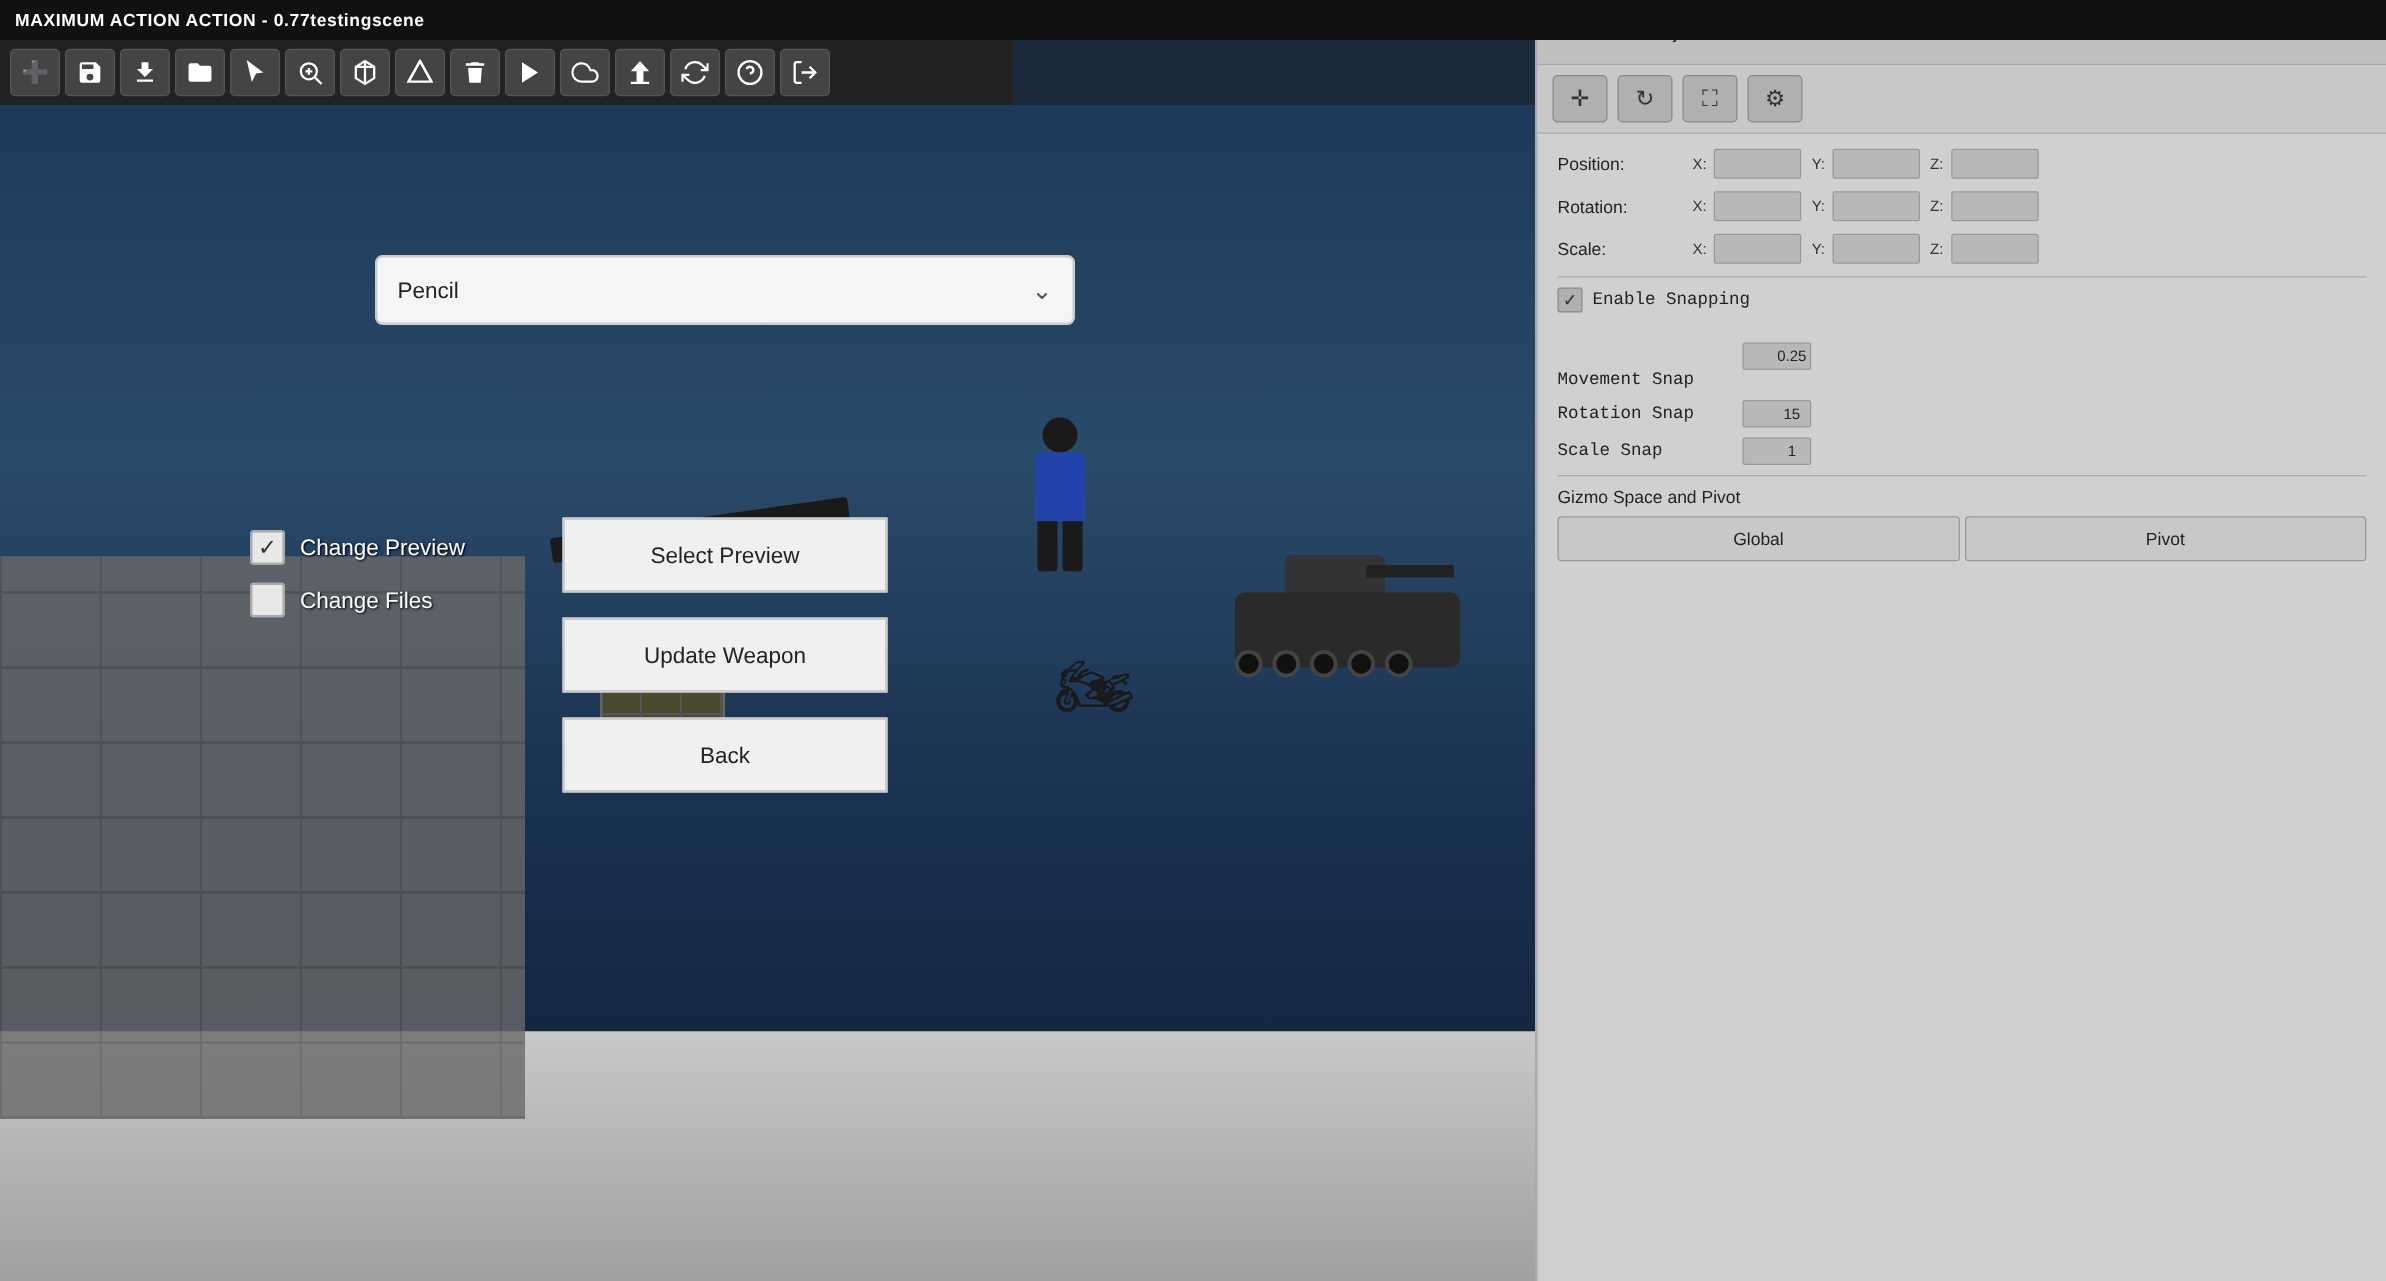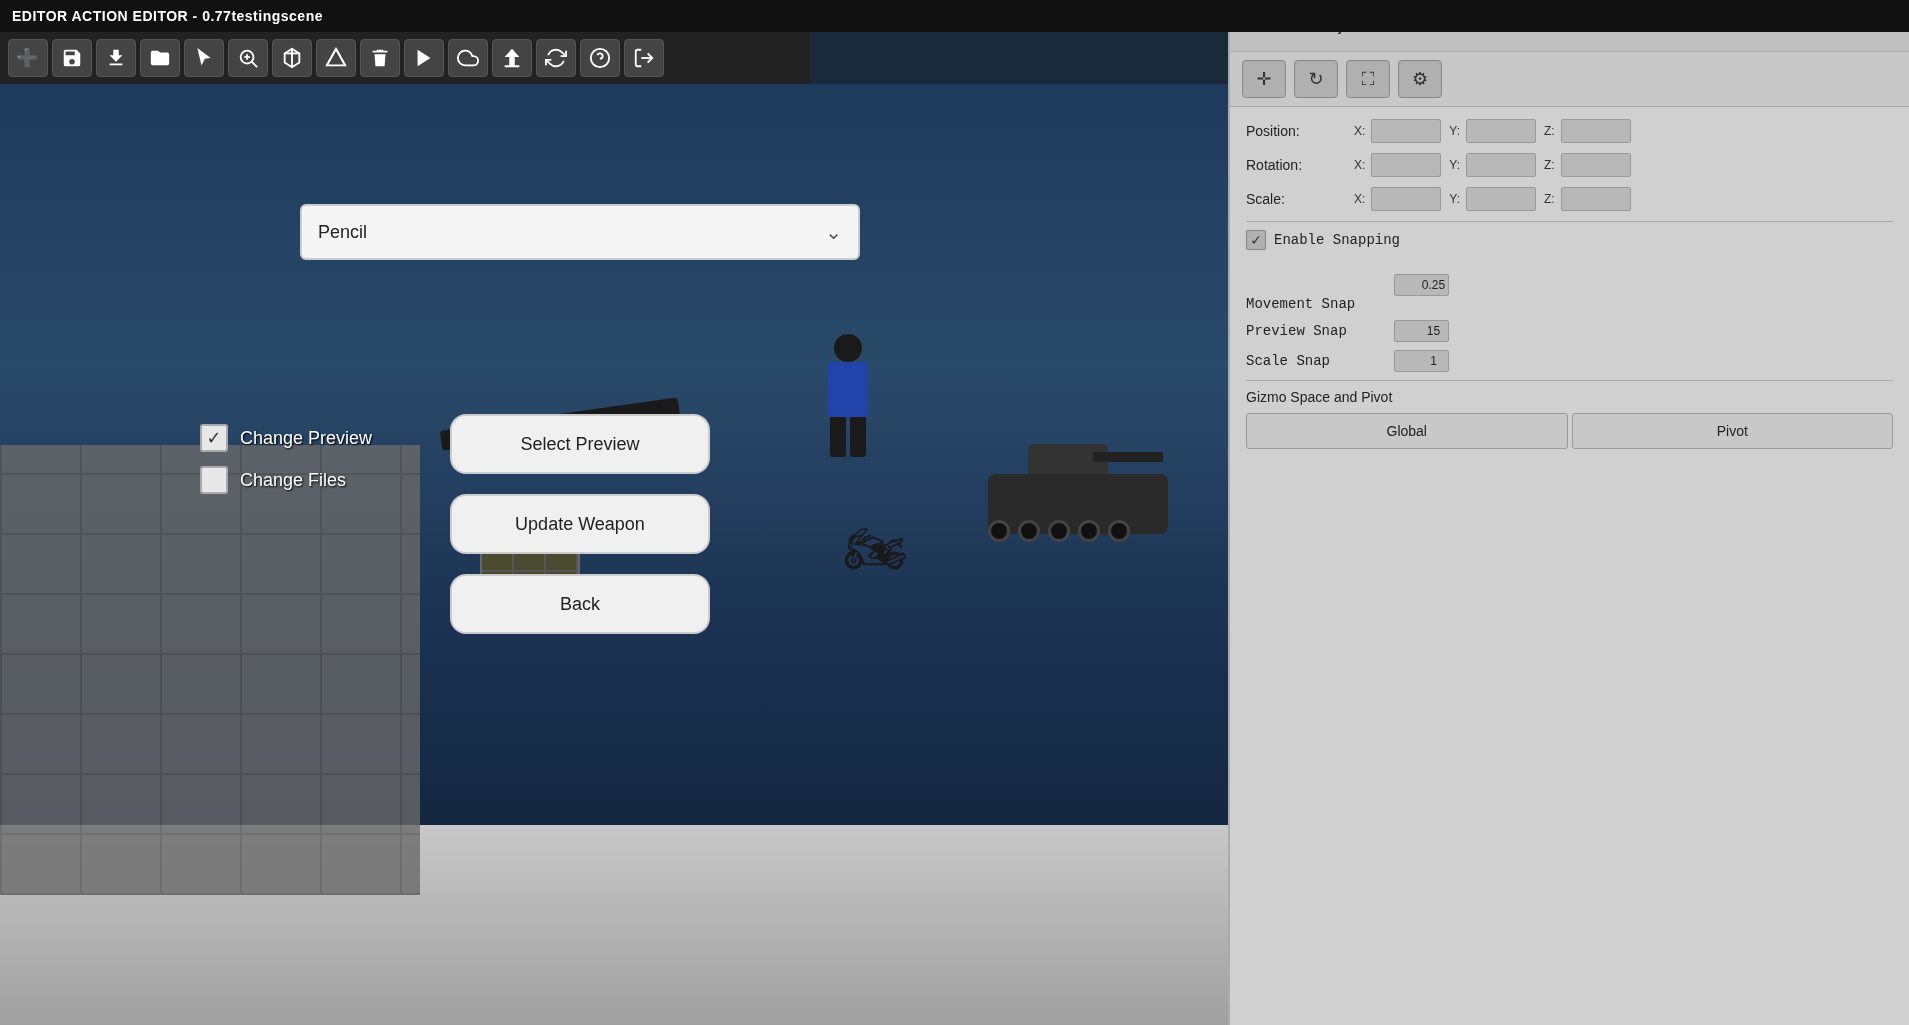--- a/index.html
+++ b/index.html
@@ -450,35 +450,35 @@
       pointer-events: all;
       display: flex;
       flex-direction: column;
       gap: 20px;
     }
     .action-btn {
       width: 260px;
       height: 60px;
       background: #f0f0f0;
       border: 2px solid #ccc;
-      border-radius: 16px;
+      border-radius: 0;
       display: flex;
       align-items: center;
       justify-content: center;
       font-size: 18px;
       color: #222;
       cursor: pointer;
       font-weight: 500;
     }
   </style>
 </head>
 <body>
 
 <div id="title-bar">
-  <span>EDITOR ACTION EDITOR - 0.77testingscene</span>
+  <span>MAXIMUM ACTION ACTION - 0.77testingscene</span>
 </div>
 
 <div id="toolbar">
   <div class="toolbar-btn" title="New">➕</div>
   <div class="toolbar-btn" title="Save">
     <svg width="22" height="22" viewBox="0 0 24 24" fill="white">
         <path d="M17 3H5a2 2 0 0 0-2 2v14a2 2 0 0 0 2 2h14a2 2 0 0 0 2-2V7l-4-4zm-5 16a3 3 0 1 1 0-6 3 3 0 0 1 0 6zm3-10H5V5h10v4z"></path>
       </svg>
   </div>
   <div class="toolbar-btn" title="Save As">
@@ -699,21 +699,21 @@
     </div>
 
     <div class="snap-row">
       <span class="snap-label" style="min-width:140px;margin-top:38px;">Movement Snap</span>
       <div class="snap-value">
         <span>0.25</span>
       </div>
     </div>
 
     <div class="snap-row">
-      <span class="snap-label" style="min-width:140px;">Preview Snap</span>
+      <span class="snap-label" style="min-width:140px;">Rotation Snap</span>
       <div class="snap-value">
         <span>15</span>
       </div>
     </div>
 
     <div class="snap-row">
       <span class="snap-label" style="min-width:140px;">Scale Snap</span>
       <div class="snap-value">
         <span>1</span>
       </div>

